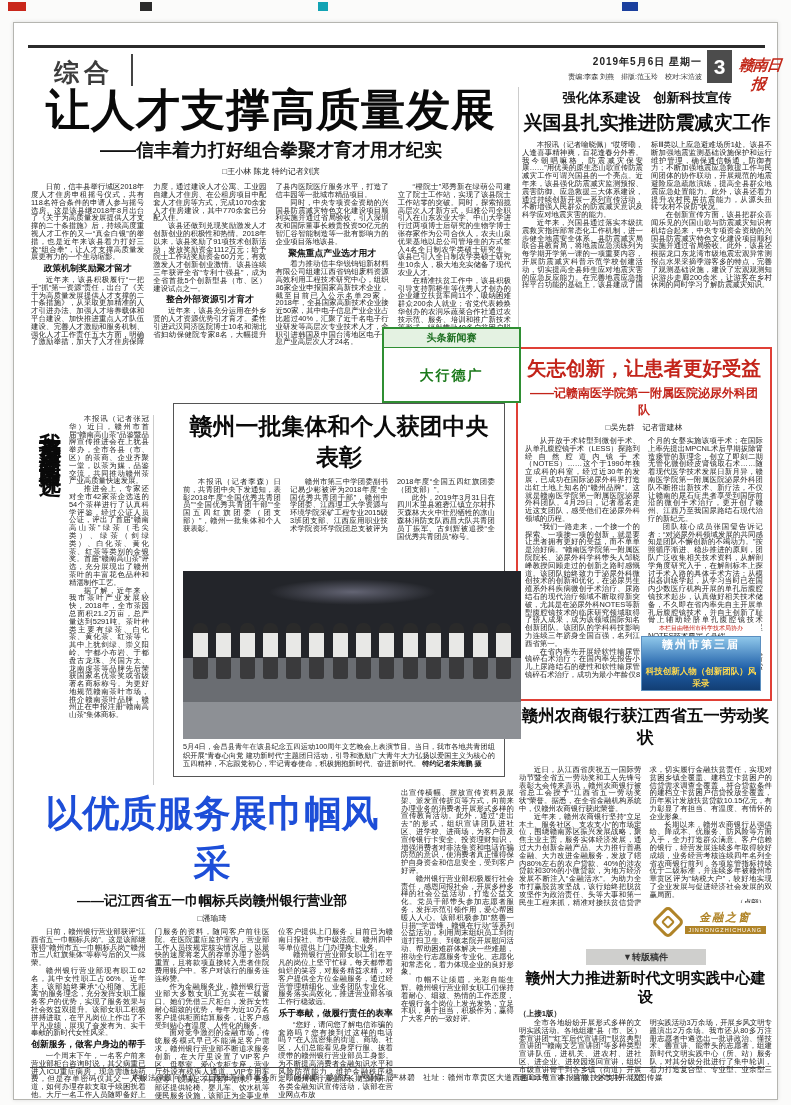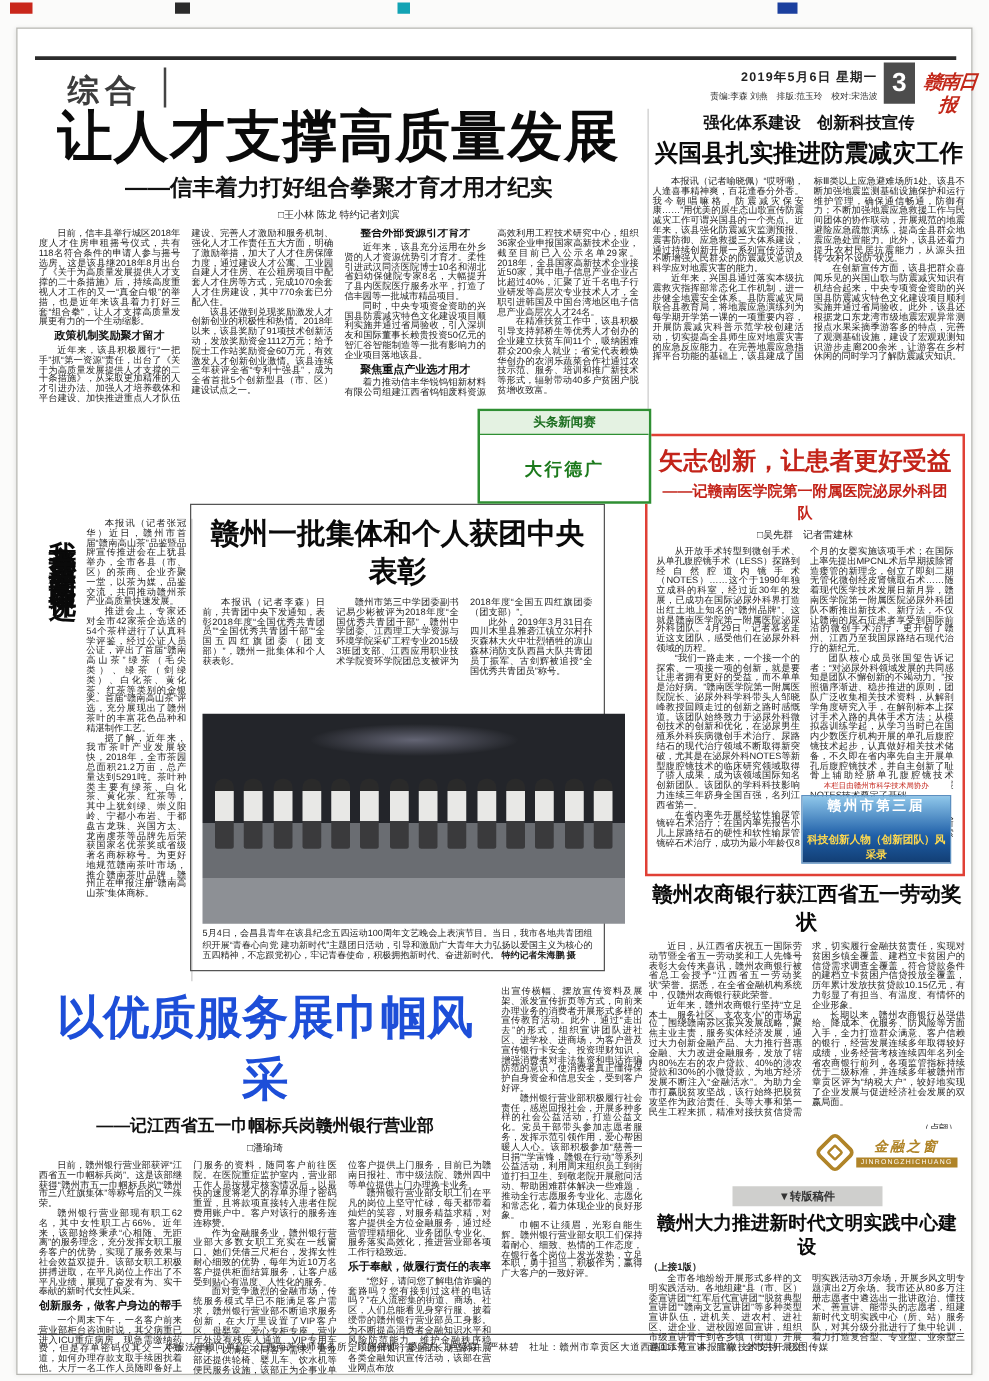--- a/index.html
+++ b/index.html
@@ -56,21 +56,21 @@
   .rb-body { column-count:2; column-gap:8px; height:262px; }
   .rb-note { position:absolute; right:9px; bottom:66px; width:120px; font-size:6px; color:#c3241a; background:#fff; text-align:center; z-index:2; }
   .rb-banner { position:absolute; right:9px; bottom:8px; width:120px; height:55px; z-index:2;
                background:linear-gradient(#8fc7ea, #1f5fa8 60%, #123e74); border:1px solid #5b8fc0;
                display:flex; flex-direction:column; justify-content:space-between; text-align:center;margin-top:44px; }
   .rb-banner-l1 { color:#fff; font-size:11px; font-weight:900; letter-spacing:2px; }
   .rb-banner-l2 { color:#ffd94d; font-size:8.5px; font-weight:bold; margin-top:3px; }
 
   
   .nongshang { position:absolute; left:505px; top:682px; width:253px; height:240px; }
-  .ns-hl { font-size:16.5px; font-weight:900; text-align:center; color:#0a0a0a; margin-bottom:4px; }
+  .ns-hl { font-size:16.5px; font-weight:900; text-align:center; color:#0a0a0a; margin-bottom:17px; }
   .ns-body { column-count:2; column-gap:8px; height:178px; }
   .ns-sign { position:absolute; right:4px; top:192px; font-size:7.5px; color:#222; background:#fff; padding:1px 2px; z-index:2; }
   .jr-logo { position:absolute; right:6px; bottom:4px; width:128px; height:38px; background:#fff; z-index:2;
              display:flex; align-items:center; justify-content:flex-end; gap:5px; }
   .jr-icon { width:24px; height:24px; border:3px solid #b08428; border-radius:5px; transform:rotate(45deg); position:relative; }
   .jr-icon::after { content:""; position:absolute; inset:4px; border:2px solid #b08428; border-radius:2px; }
   .jr-texts { text-align:center; }
   .jr-name { color:#b08428; font-family:"DejaVu Serif", serif; font-weight:bold; font-style:italic; font-size:11px; letter-spacing:2px; }
   .jr-sub { background:#b08428; color:#fff; font-size:5.5px; letter-spacing:1px; padding:1px 4px; margin-top:1px; }
 
@@ -81,21 +81,21 @@
   .zb-cont { font-size:7.6px; font-weight:bold; color:#222; }
   .zb-body { column-count:2; column-gap:8px; height:66px; }
 
   
   .tea { position:absolute; left:17px; top:392px; width:123px; height:370px; border-right:1px solid #ccc; padding-right:4px; }
   .tea-hl { float:left; width:38px; height:346px; writing-mode:vertical-rl; text-orientation:upright;
             font-size:22px; font-weight:900; color:#0a0a0a; letter-spacing:3px; line-height:38px; text-align:justify; }
   .tea-body { height:368px; }
 
   
-  .centerbox { position:absolute; left:138px; top:380px; width:332px; height:374px; border:1px solid #555; padding:7px 9px; }
+  .centerbox { position:absolute; left:159px; top:380px; width:332px; height:374px; border:1px solid #555; padding:7px 9px; }
   .cb-hl { font-size:23px; font-weight:900; text-align:center; color:#0a0a0a; margin-bottom:5px; }
   .cb-body { column-count:3; column-gap:9px; height:88px; }
   .photo { margin-top:5px; width:338px; height:168px; background:linear-gradient(#23252a 0 52%, #6a6d72 52% 78%, #8d9095 78% 100%); position:relative; overflow:hidden; }
   .photo-figures { position:absolute; left:10px; right:10px; top:48px; height:60px; display:flex; justify-content:space-between; align-items:flex-end; }
   .figure { width:15px; height:56px; border-radius:7px 7px 2px 2px;
             background:linear-gradient(#2a2a2a 0 18%, #e8e8e6 18% 60%, #3a3a3c 60% 100%); }
   .photo-glow { position:absolute; left:25%; top:8px; width:50%; height:26px; background:radial-gradient(rgba(220,220,255,.35), transparent 70%); }
   .caption { margin-top:4px; font-size:7.2px; line-height:8.6px; text-align:justify; color:#222; }
   .credit { font-weight:bold; white-space:nowrap; }
 
@@ -142,20 +142,21 @@
       <div class="art-body main-body">
           <p class="para">日前，信丰县举行城区2018年度人才住房申租摇号仪式，共有118名符合条件的申请人参与摇号选房。这是该县继2018年8月出台了《关于为高质量发展提供人才支撑的二十条措施》后，持续高度重视人才工作的又一“真金白银”的举措，也是近年来该县着力打好三套“组合拳”，让人才支撑高质量发展更有力的一个生动缩影。</p>
           <h4 class="subhead">政策机制奖励聚才留才</h4>
           <p class="para">近年来，该县积极履行“一把手”抓“第一资源”责任，出台了《关于为高质量发展提供人才支撑的二十条措施》，从采取更加精准的人才引进办法、加强人才培养载体和平台建设、加快推进重点人才队伍建设、完善人才激励和服务机制、强化人才工作责任五大方面，明确了激励举措，加大了人才住房保障力度，通过建设人才公寓、工业园自建人才住房、在公租房项目中配套人才住房等方式，完成1070余套人才住房建设，其中770余套已分配入住。</p>
           <p class="para">该县还做到兑现奖励激发人才创新创业的积极性和热情。2018年以来，该县奖励了91项技术创新活动，发放奖励资金1112万元；给予院士工作站奖励资金60万元，有效激发人才创新创业激情。该县连续三年获评全省“专利十强县”，成为全省首批5个创新型县（市、区）建设试点之一。</p>
           <h4 class="subhead">整合外部资源引才育才</h4>
           <p class="para">近年来，该县充分运用在外乡贤的人才资源优势引才育才。柔性引进武汉同济医院博士10名和湖北省妇幼保健院专家8名，大幅提升了县内医院医疗服务水平，打造了信丰园等一批城市精品项目。</p>
           <p class="para">同时，中央专项资金资助的兴国县防震减灾特色文化建设项目顺利实施并通过省局验收，引入深圳友和国际董事长赖贵投资50亿元的智汇谷智能制造等一批有影响力的企业项目落地该县。</p>
           <h4 class="subhead">聚焦重点产业选才用才</h4>
           <p class="para">着力推动信丰华锐钨钼新材料有限公司组建江西省钨钼废料资源高效利用工程技术研究中心，组织36家企业申报国家高新技术企业，截至目前已入公示名单29家。2018年，全县国家高新技术企业接近50家，其中电子信息产业企业占比超过40%，汇聚了近千名电子行业研发等高层次专业技术人才，全职引进韩国及中国台湾地区电子信息产业高层次人才24名。</p>
+          <p class="para">“橙院士”邓秀新在绿萌公司建立了院士工作站，实现了该县院士工作站零的突破。同时，探索招揽高层次人才新方式，归雅公司全职引入在山东农业大学、中山大学进行过两项博士后研究的生物学博士张存家作为公司合伙人，农夫山泉优果基地以总公司管培生的方式签入4名全日制农学类硕士研究生。该县已引入全日制农学类硕士研究生10余人，极大地充实储备了现代农业人才。</p>
           <p class="para">在精准扶贫工作中，该县积极引导支持郭桥生等优秀人才创办的企业建立扶贫车间11个，吸纳困难群众200余人就业；省党代表赖焕华创办的农润乐蔬菜合作社通过农技示范、服务、培训和推广新技术等形式，辐射带动40多户贫困户脱贫增收致富。</p>
         </div>
       <div class="ad-box">
         <div class="ad-title">头条新闻赛</div>
         <div class="ad-slogan">大行德广</div>
         <div class="ad-slogan">伴您成长</div>
         <div class="ad-sponsor">中国农业银行股份有限公司赣州分行　协办</div>
       </div>
     </div>
 

